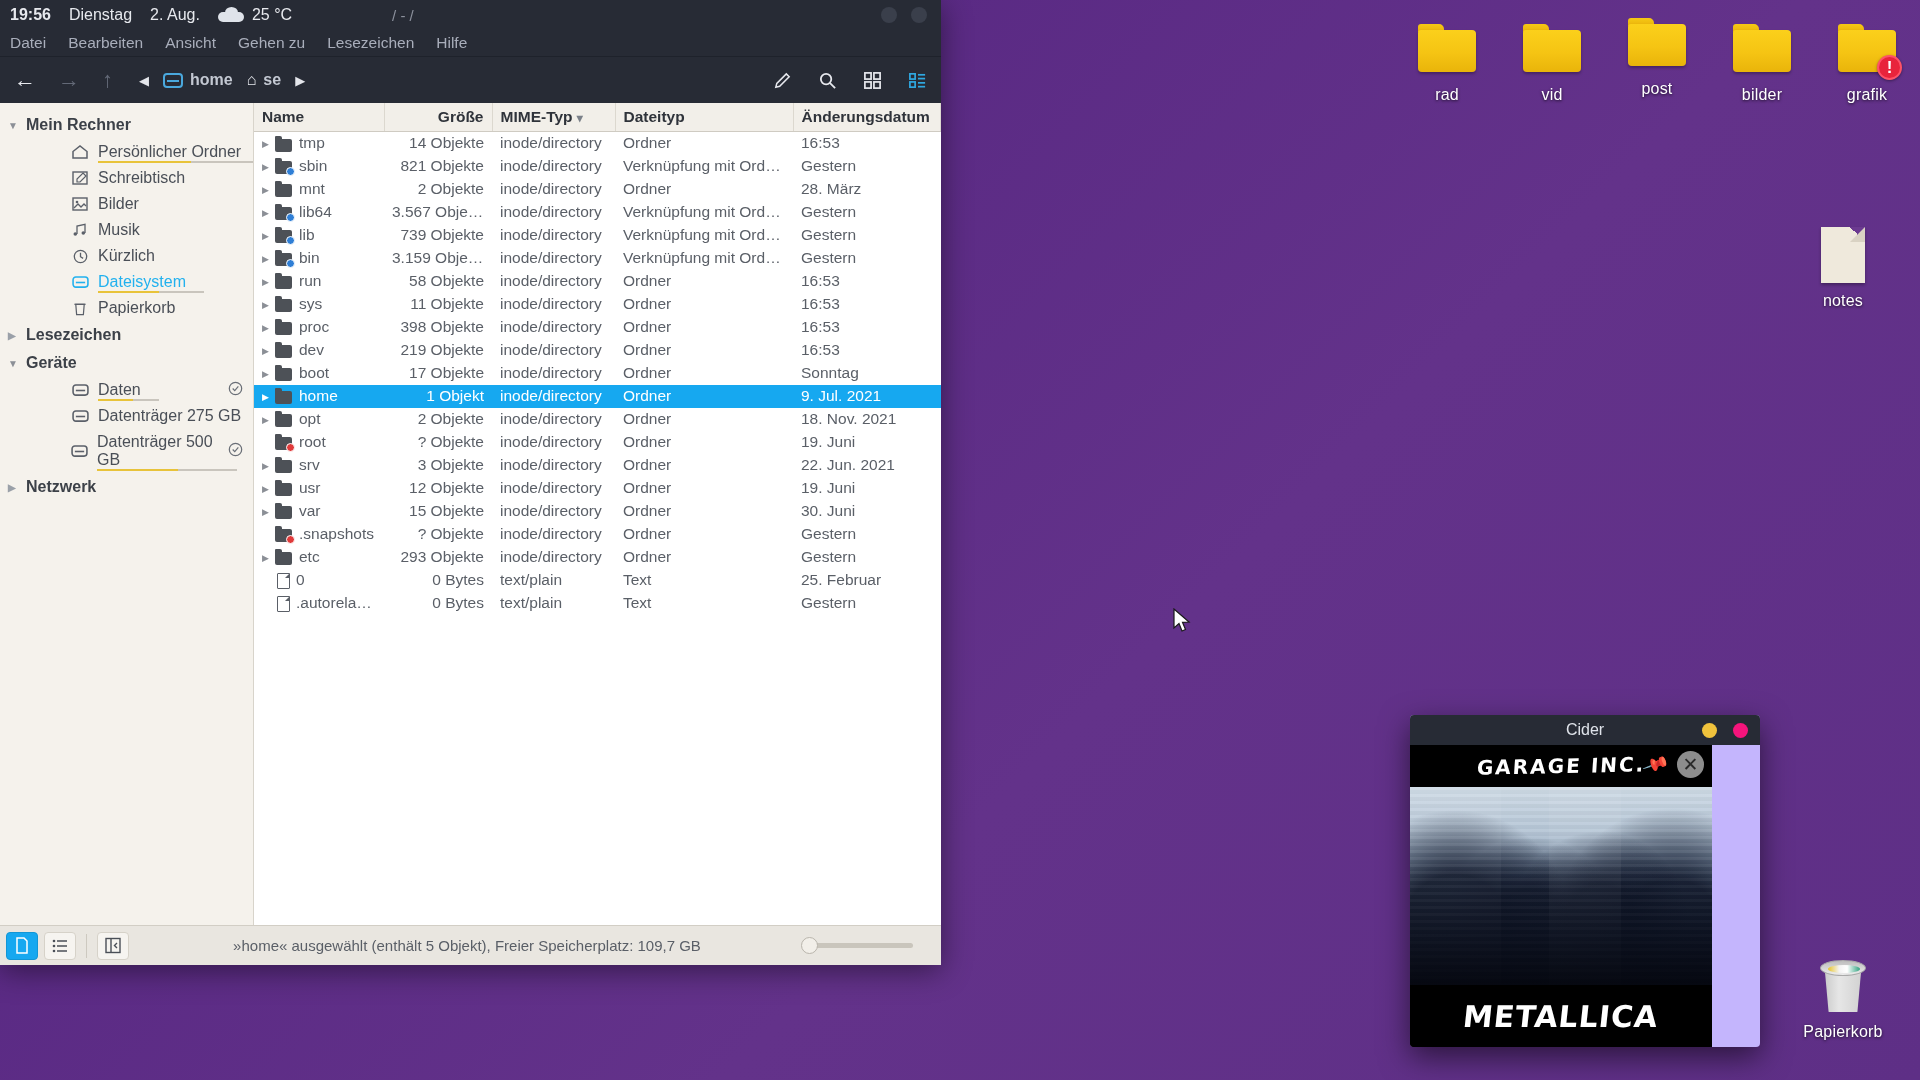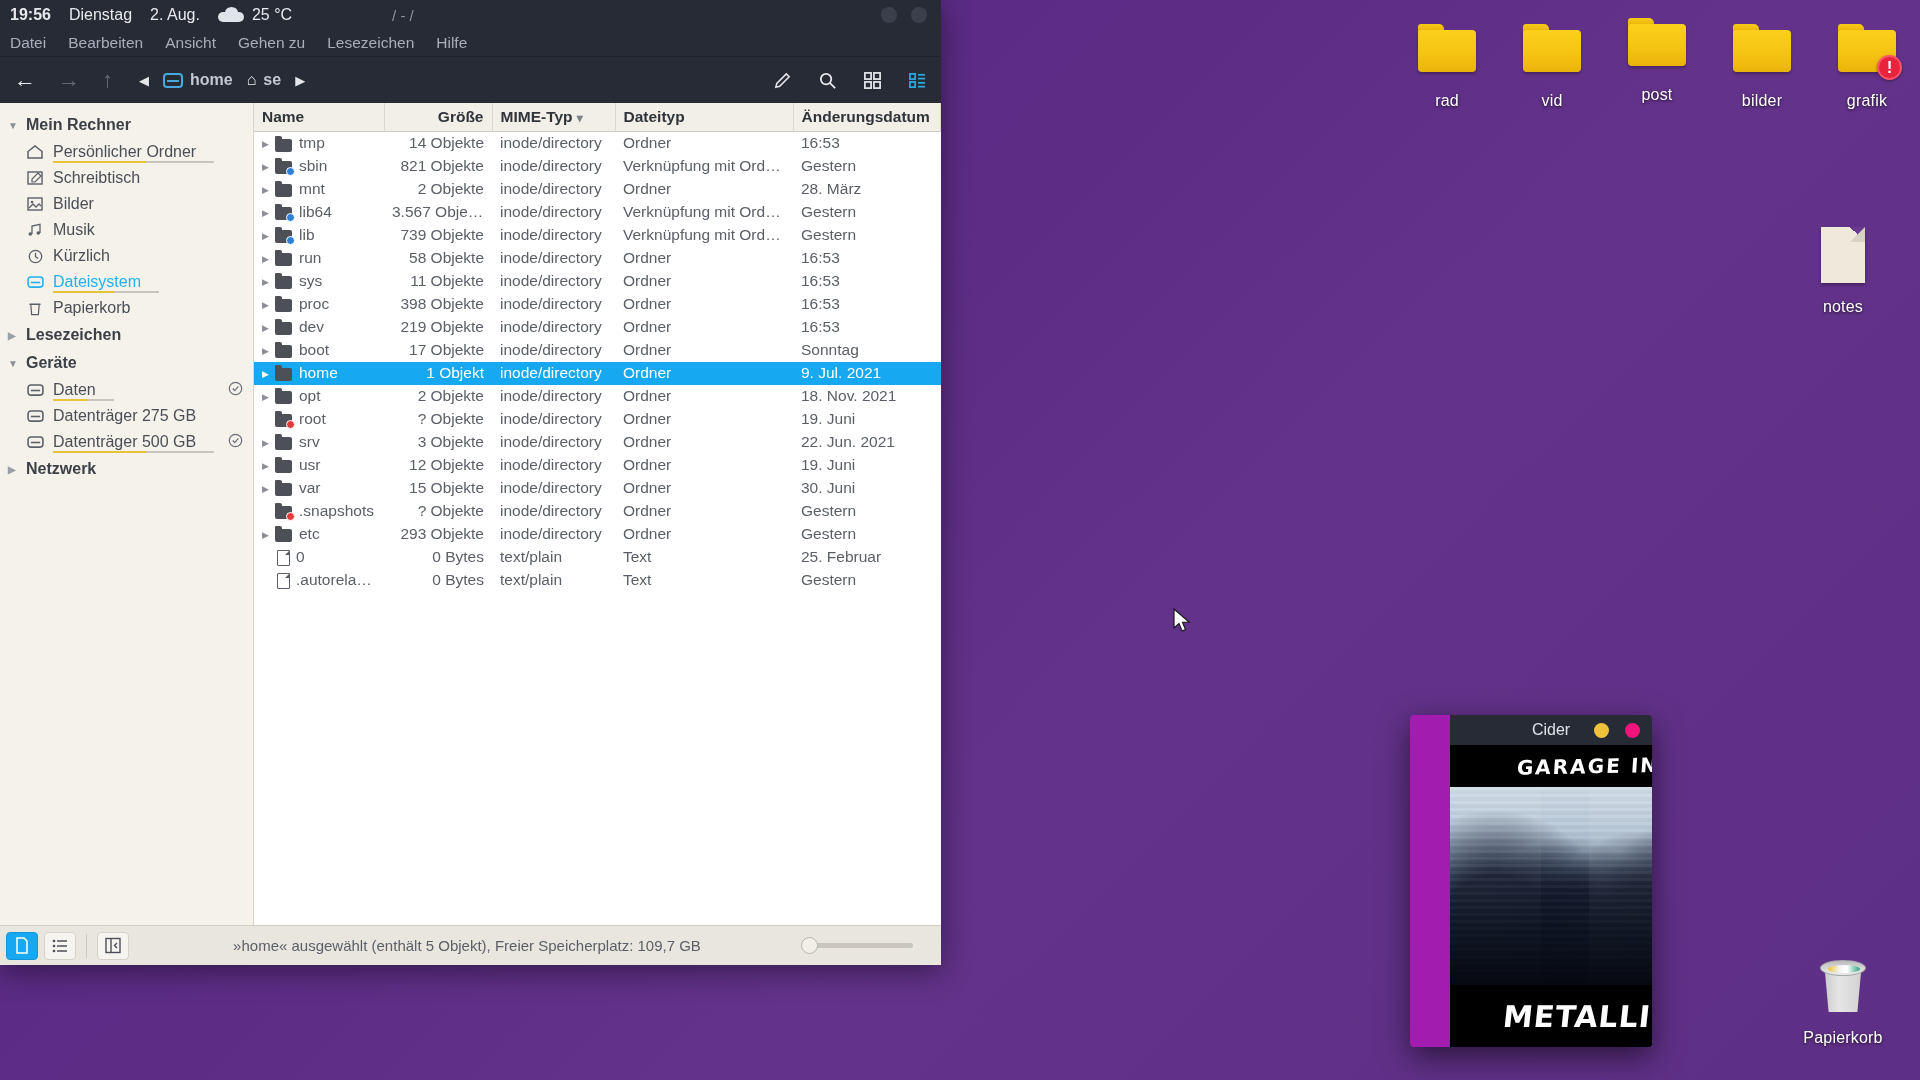--- a/index.html
+++ b/index.html
@@ -16,21 +16,21 @@
   
   .desktop-icon {
     position: absolute;
     width: 110px;
     text-align: center;
     cursor: pointer;
     user-select: none;
   }
   .desktop-icon .icon-glyph { height: 62px; display:flex; align-items:center; justify-content:center; }
   .desktop-icon .icon-label {
-    margin-top: 12px;
+    margin-top: 6px;
     font-size: 16px;
     color: #ffffff;
     text-shadow: 0 1px 3px rgba(0,0,0,.75);
     letter-spacing: .2px;
   }
   .folder-wrap { position: relative; width: 58px; height: 50px; }
   .folder-tab {
     position:absolute; left:0; top:0; width:26px; height:8px;
     background: linear-gradient(180deg,#f6c914,#eab20c);
     border-radius: 3px 5px 0 0;
@@ -178,21 +178,21 @@
     display:flex; align-items:center; gap:8px;
     padding: 5px 10px 5px 8px;
     font-weight: bold; color:#3c4148;
     cursor:pointer;
   }
   .tri { font-size: 10px; color:#8b8f96; width:10px; display:inline-block; }
   .tri.closed { color:#9aa0a8; }
   .side-item {
     display:flex; align-items:center; gap:9px;
     padding: 4px 10px 4px 26px;
-    cursor:pointer; position:relative;
+    cursor:pointer; position:relative;margin-left:45px;
   }
   .side-item .si-label { position:relative; }
   .side-item.underlined .si-label::after {
     content:''; position:absolute; left:0; right:-18px; bottom:-2px; height:2px;
     background: linear-gradient(90deg,#e8c33a 0 58%, #c9c5bd 58% 100%);
   }
   .side-item.active .si-label { color:#22b1ee; }
   .side-item .si-icon { width:18px; display:flex; align-items:center; justify-content:center; color:#5b6069; }
   .side-item.active .si-icon { color:#22b1ee; }
   .eject { margin-left:auto; color:#6a6f77; font-size: 15px; }
@@ -279,26 +279,25 @@
   }
   .zoom-knob {
     position:absolute; left:-4px; top:-6px; width:17px; height:17px; border-radius:50%;
     background:#f2efe9; border:1px solid #b9b5ac;
   }
 
   
   #cider {
     position: absolute;
     left: 1410px; top: 715px;
-    width: 242px; height: 332px;
-    background: #a21caf;
+    width: 350px; height: 332px;
+    background: #c4b5fd;
     border-radius: 4px;
     box-shadow: 0 10px 30px rgba(0,0,0,.55);
     overflow: hidden;
-    padding-left: 40px;
   }
   .cider-title {
     height: 30px; background:#272b35;
     display:flex; align-items:center; justify-content:center;
     color:#dfe3ea; font-size:16px; position:relative;
   }
   .cider-btns { position:absolute; right:12px; top:0; height:30px; display:flex; align-items:center; gap:16px; }
   .cbtn { width:15px; height:15px; border-radius:50%; cursor:pointer; }
   .cbtn.min { background:#f0c23c; }
   .cbtn.close { background:#f5147c; }
@@ -665,20 +664,27 @@
               <td>Gestern</td>
             </tr>
             <tr>
               <td class="c-name"><span class="rowtri">▶</span><span class="f-ico"><span class="fo"></span><span class="link-badge"></span></span><span>lib</span></td>
               <td class="c-size">739 Objekte</td>
               <td>inode/directory</td>
               <td>Verknüpfung mit Ordner</td>
               <td>Gestern</td>
             </tr>
             <tr>
+              <td class="c-name"><span class="rowtri">▶</span><span class="f-ico"><span class="fo"></span><span class="link-badge"></span></span><span>bin</span></td>
+              <td class="c-size">3.159 Objekte</td>
+              <td>inode/directory</td>
+              <td>Verknüpfung mit Ordner</td>
+              <td>Gestern</td>
+            </tr>
+            <tr>
               <td class="c-name"><span class="rowtri">▶</span><span class="f-ico"><span class="fo"></span></span><span>run</span></td>
               <td class="c-size">58 Objekte</td>
               <td>inode/directory</td>
               <td>Ordner</td>
               <td>16:53</td>
             </tr>
             <tr>
               <td class="c-name"><span class="rowtri">▶</span><span class="f-ico"><span class="fo"></span></span><span>sys</span></td>
               <td class="c-size">11 Objekte</td>
               <td>inode/directory</td>

